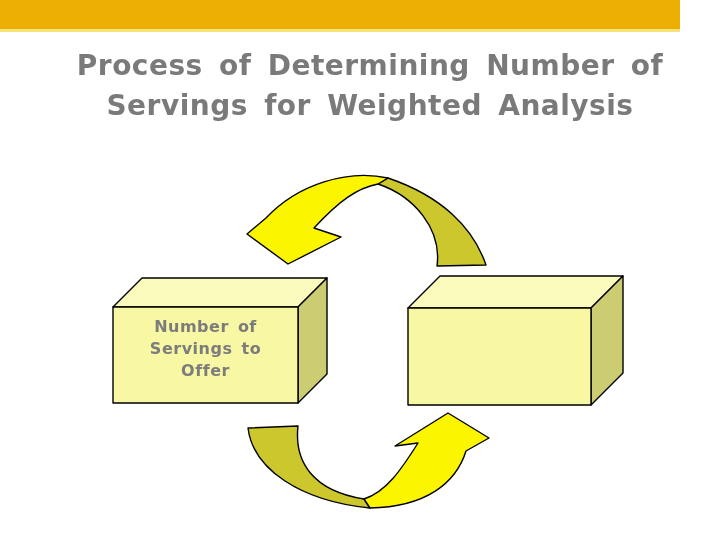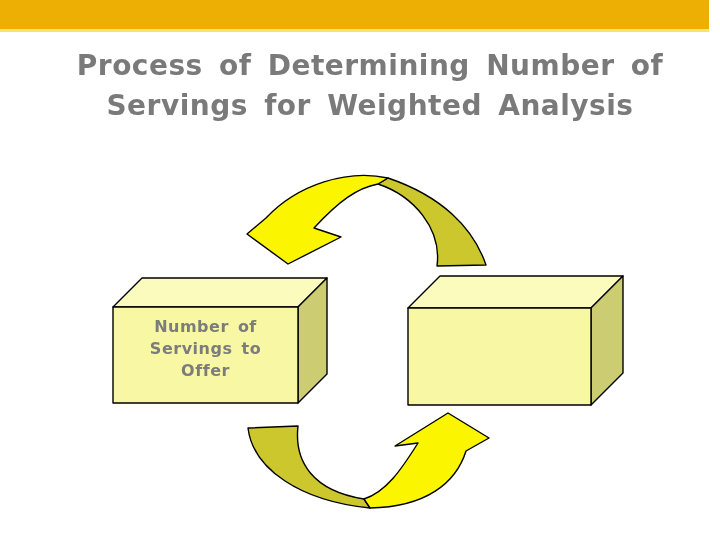--- a/index.html
+++ b/index.html
@@ -7,21 +7,20 @@
     padding: 0;
     background: #ffffff;
   }
   .slide {
     position: relative;
     width: 680px;
     height: 540px;
     overflow: hidden;
     background: var(--background, #fff);
     font-family: "DejaVu Sans", "Liberation Sans", sans-serif;
-    padding-left: 29px;
   }
   .top-bar {
     position: absolute;
     left: 0; top: 0;
     width: 720px;
     height: 29px;
     background: var(--bar, #eeaf04);
     border-bottom: 3px solid var(--bar_edge, #f7e27a);
   }
   .slide-title {

